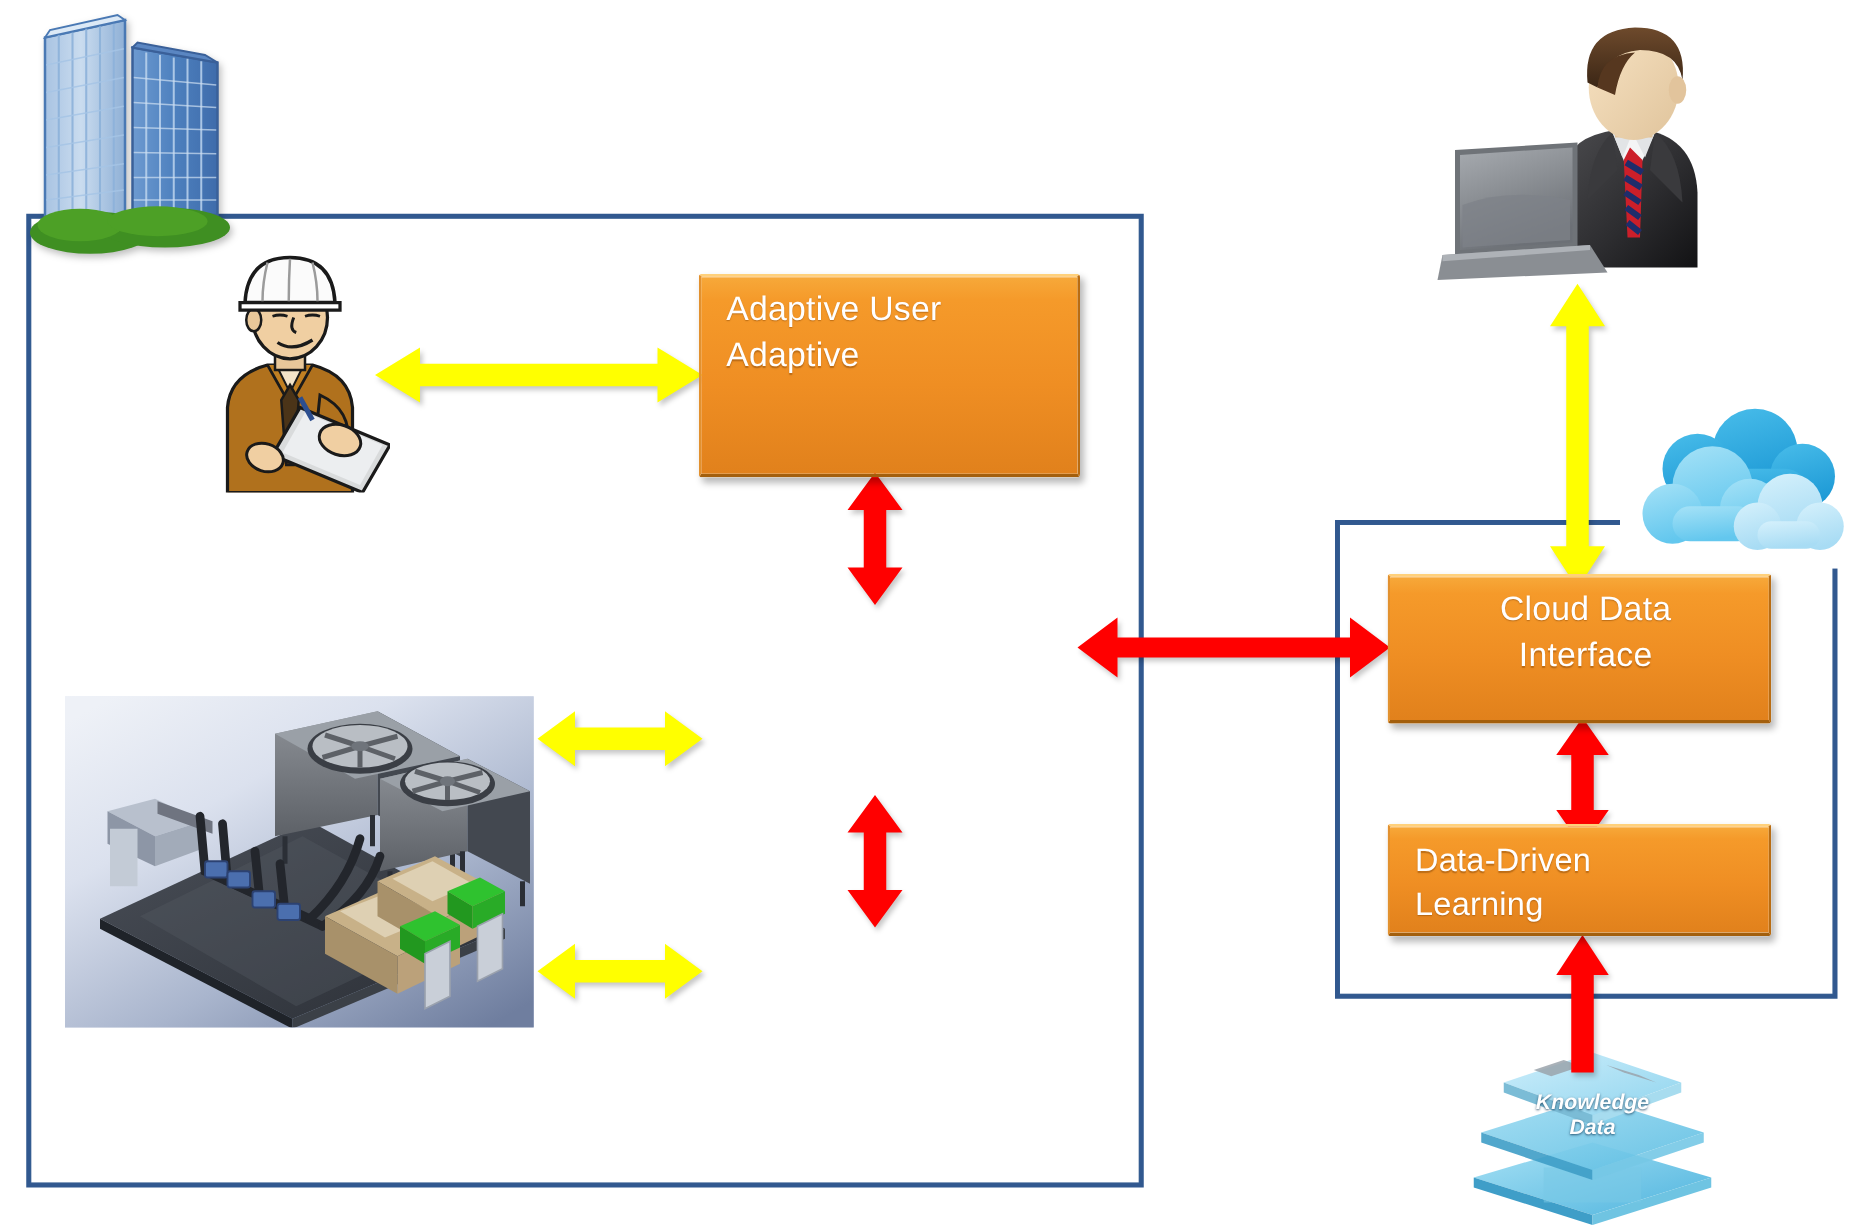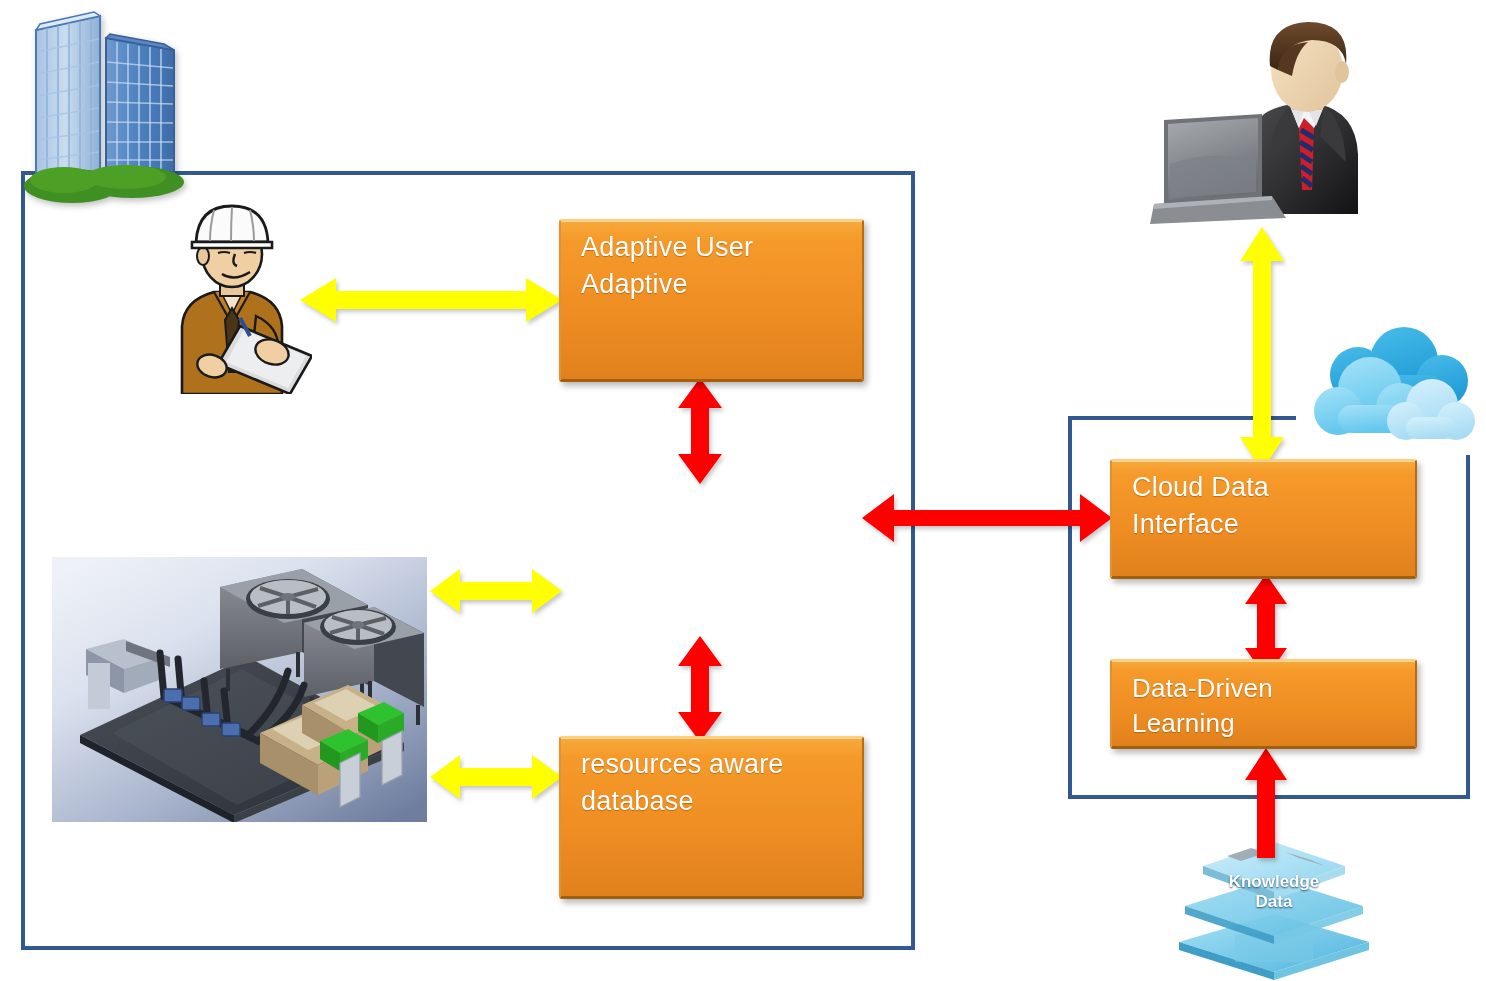--- a/index.html
+++ b/index.html
@@ -391,21 +391,21 @@
       <polygon points="20,84 109,114 109,122 20,92" fill="#3e9dc7" opacity=".9"></polygon>
       <polygon points="109,114 198,84 198,92 109,122" fill="#76c8e5" opacity=".9"></polygon>
 
       <polygon points="109,20 180,44 109,70 38,44" fill="url(#kbTop)"></polygon>
       <polygon points="38,44 109,70 109,78 38,52" fill="#7bbcd6"></polygon>
       <polygon points="109,70 180,44 180,52 109,78" fill="#a7dcef"></polygon>
 
       <polygon points="62,34 86,26 100,31 76,39" fill="#9aa3ab" opacity=".85"></polygon>
       <polygon points="120,30 146,38 160,44 134,36" fill="#9aa3ab" opacity=".85"></polygon>
     </svg>
-    <div class="kb-label" style="top:50px;">
+    <div class="kb-label" style="top:50px;font-style:italic;">
       <div>Knowledge</div>
       <div>Data</div>
     </div>
   </div>
 
   <div class="arrow" style="left:300px;top:272px;width:262px;height:56px;">
     <svg width="262" height="56" viewBox="0 0 262 56">
       <g fill="#ffff00" filter="drop-shadow(2px 3px 2px rgba(0,0,0,.22))">
         <polygon points="0,28 36,6 36,19 226,19 226,6 262,28 226,50 226,37 36,37 36,50"></polygon>
       </g>
@@ -477,28 +477,22 @@
   </div>
 
   <div class="obox" style="left:559px;top:219px;width:305px;height:163px;">
     <div class="lbl">
       <div>Adaptive User</div>
       <div>Adaptive</div>
     </div>
   </div>
 
 
-  <div class="obox" style="left:559px;top:736px;width:305px;height:163px;">
-    <div class="lbl">
-      <div>resources aware</div>
-      <div>database</div>
-    </div>
-  </div>
-
-  <div class="obox" style="left:1110px;top:459px;width:307px;height:120px;">
+
+  <div class="obox" style="left:1110px;top:459px;width:307px;height:120px;text-align:center;">
     <div class="lbl">
       <div>Cloud Data</div>
       <div>Interface</div>
     </div>
   </div>
 
   <div class="obox small" style="left:1110px;top:659px;width:307px;height:90px;">
     <div class="lbl">
       <div>Data-Driven</div>
       <div>Learning</div>

